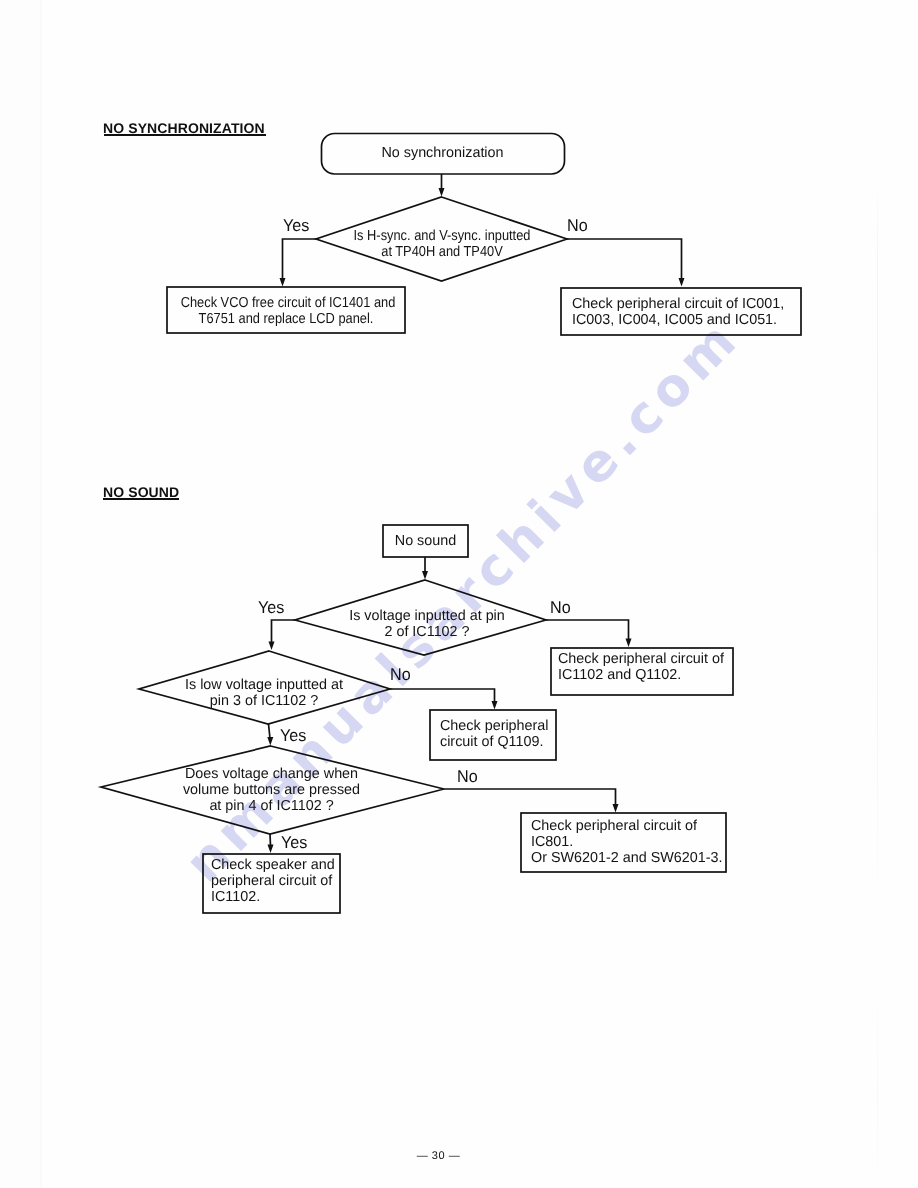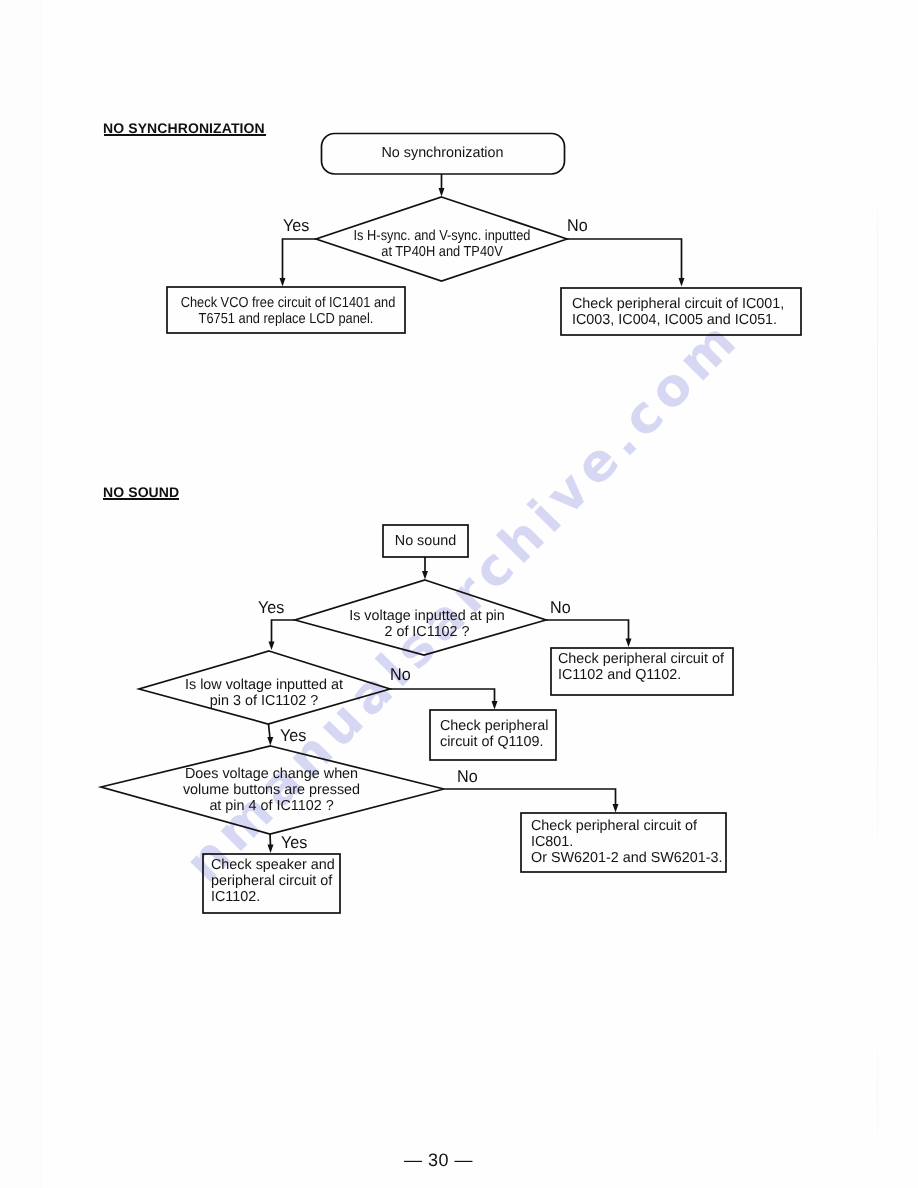--- a/index.html
+++ b/index.html
@@ -18,21 +18,21 @@
   .sec-heading{position:absolute;z-index:3;font-weight:700;font-size:14px;color:#101010;
       letter-spacing:0.1px;white-space:nowrap;transform:translateZ(0);}
   .sec-heading .ul{position:relative;}
   .head-rule{position:absolute;z-index:3;height:2px;background:#101010;}
   .node-text{position:absolute;z-index:3;font-size:14.5px;color:#141414;line-height:16px;white-space:pre;
       transform:scaleX(0.99) translateZ(0);transform-origin:0 50%;}
   .node-text.ctr{text-align:center;transform-origin:50% 50%;}
   .node-text.cond{transform:scaleX(0.885) translateZ(0);}
   .branch{position:absolute;z-index:3;font-size:17px;color:#111;white-space:nowrap;
       transform:scaleX(0.95) translateZ(0);transform-origin:0 50%;}
-  .pageno{position:absolute;z-index:3;left:0;width:877px;text-align:center;font-size:18px;color:#111;letter-spacing:0.5px;transform:translateZ(0);}
+  .pageno{position:absolute;z-index:3;left:0;width:877px;text-align:center;font-size:11px;color:#111;letter-spacing:0.5px;transform:translateZ(0);}
   .edge-line{position:absolute;z-index:0;}
 </style>
 </head>
 <body>
 
 <div id="page">
 
   <div id="watermark">
     <div class="wmtext">nmanualsarchive.com</div>
   </div>

